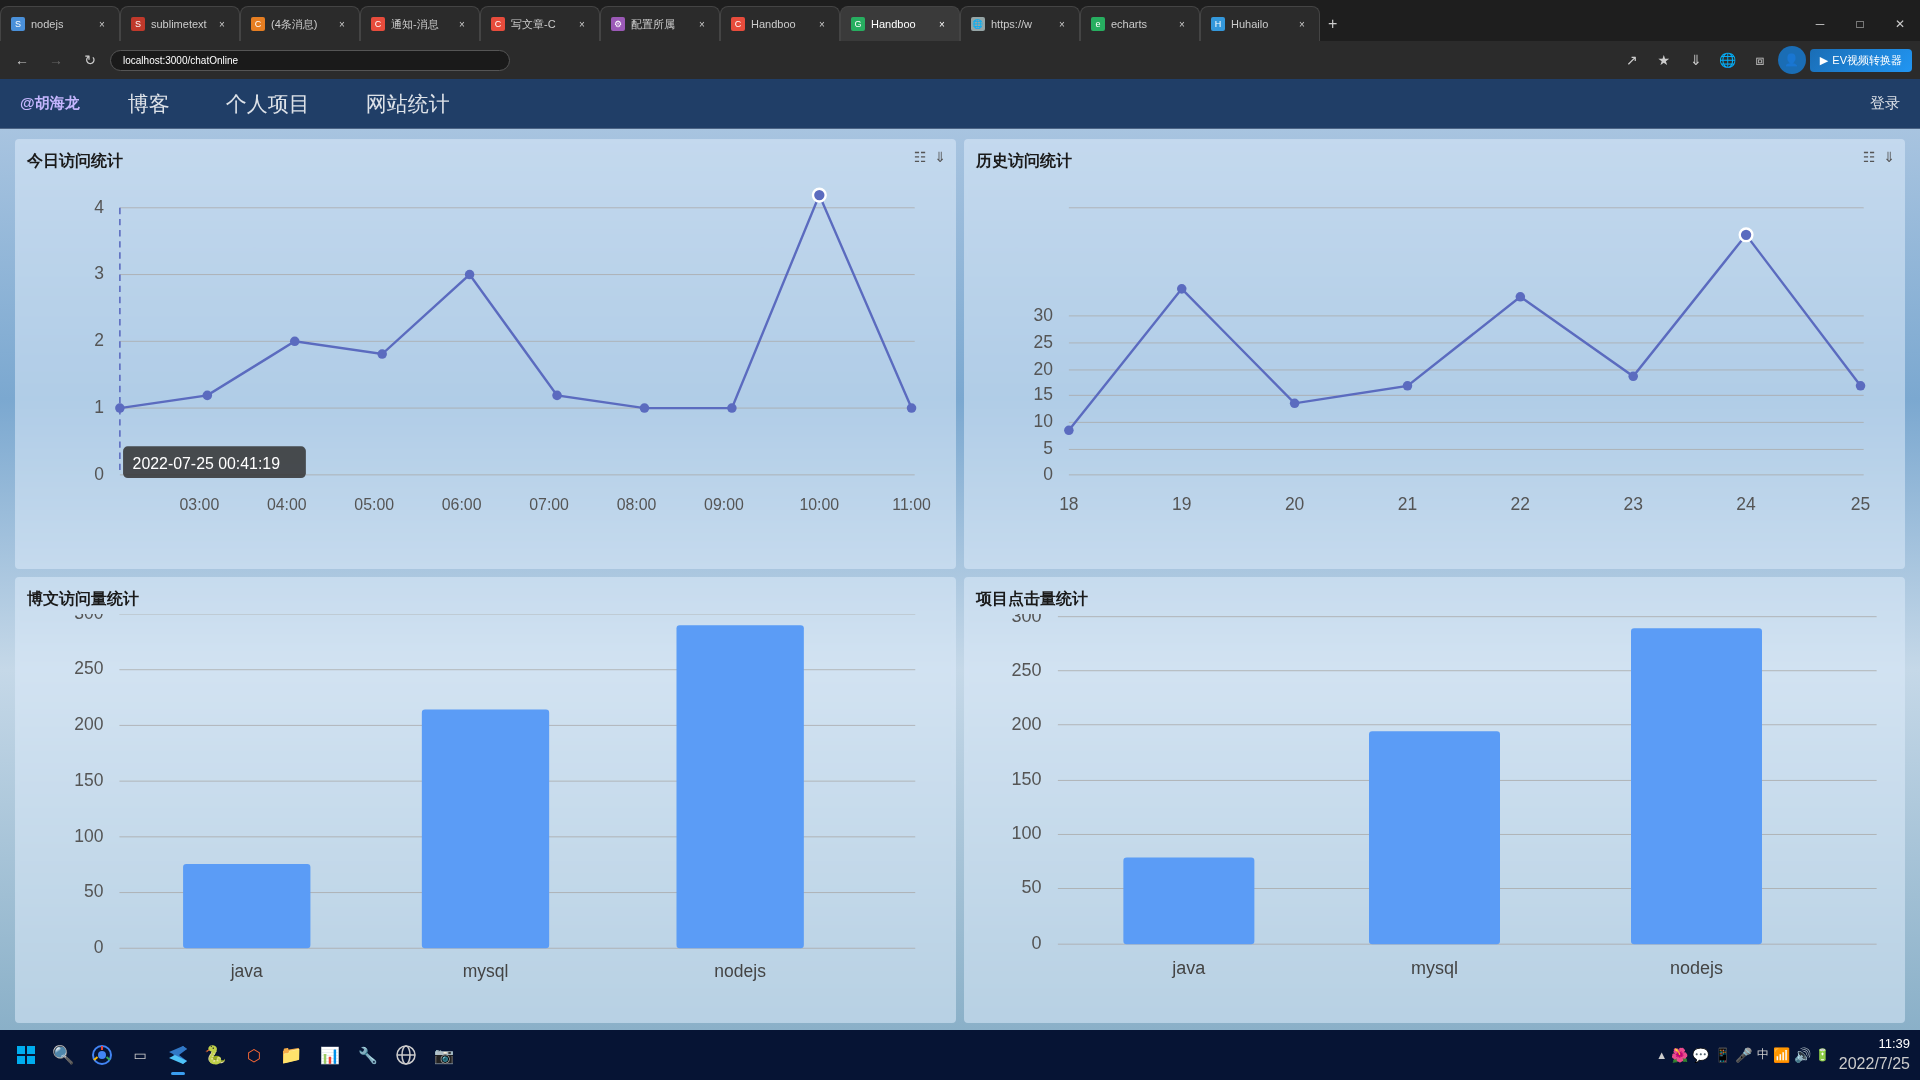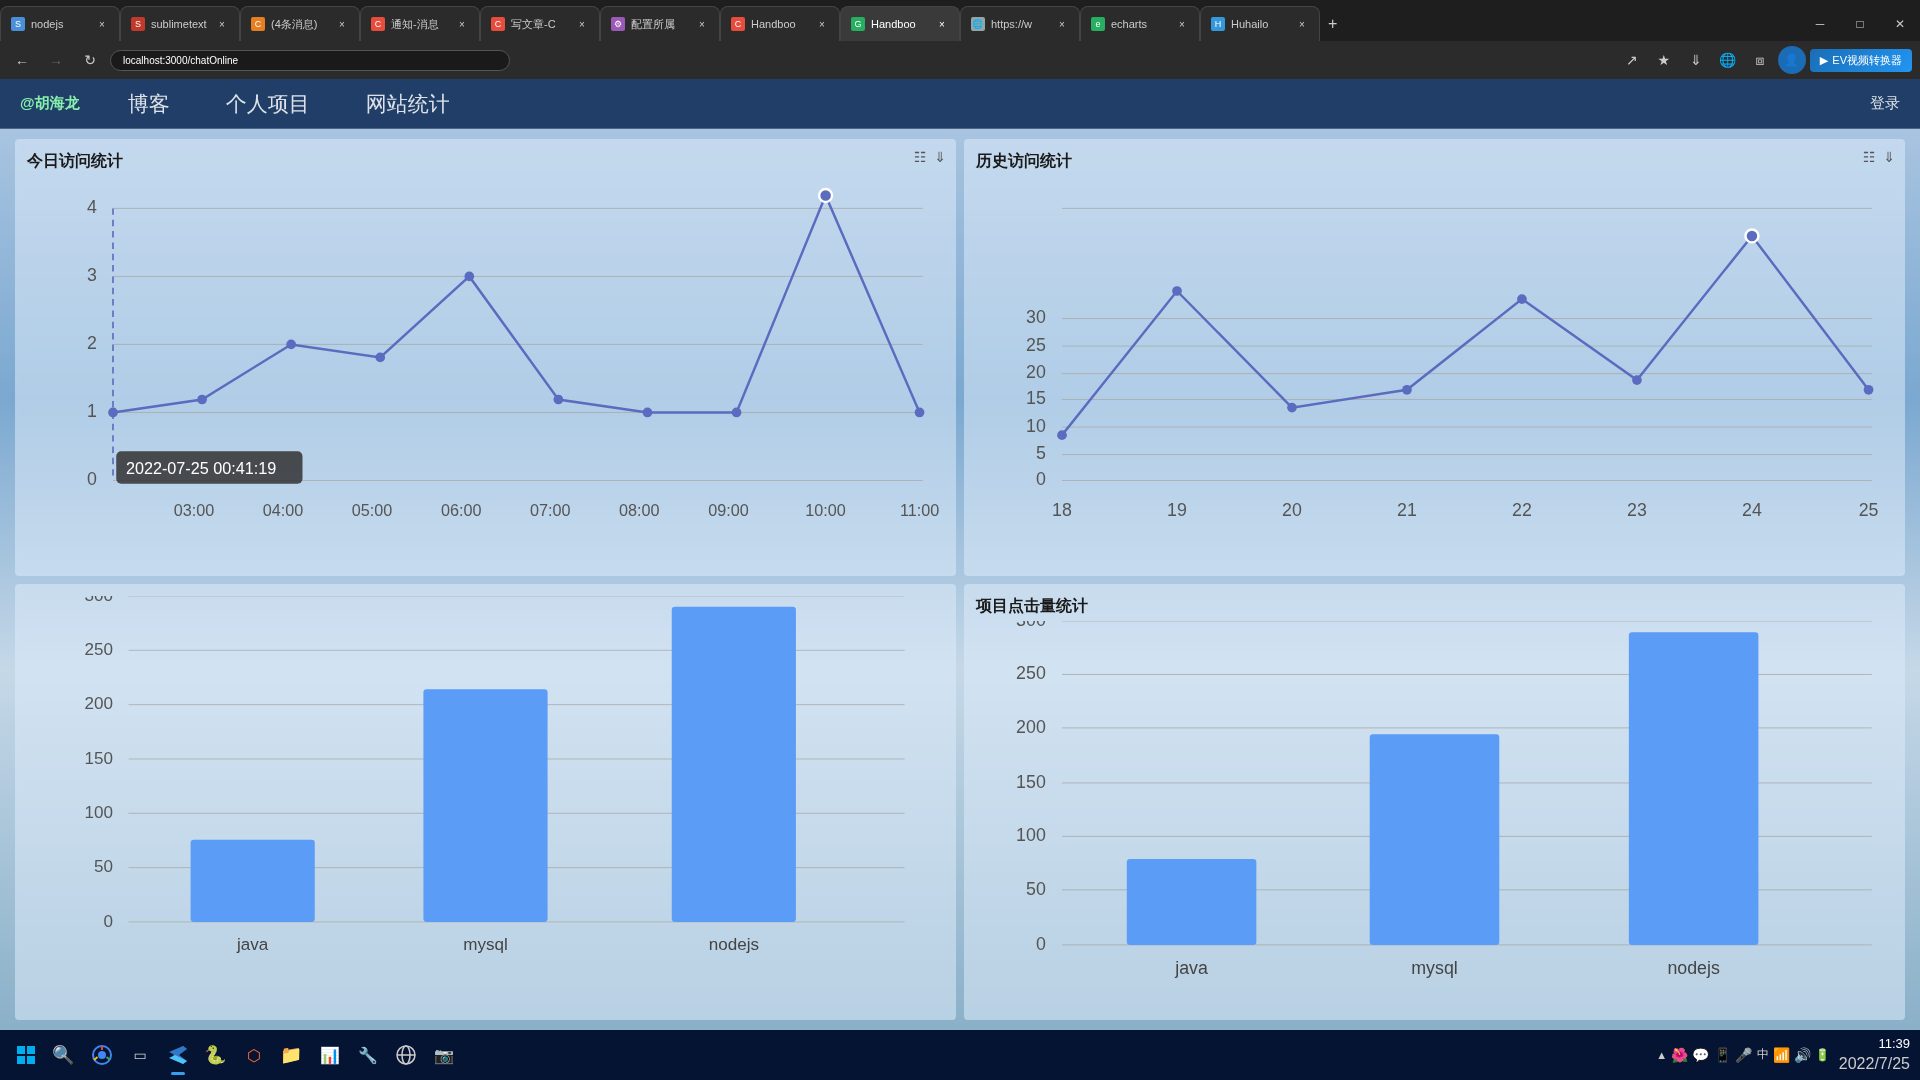--- a/index.html
+++ b/index.html
@@ -170,21 +170,21 @@
       background: rgba(30, 60, 100, 0.85);
       height: 50px;
       display: flex;
       align-items: center;
       padding: 0 20px;
       gap: 40px;
       border-bottom: 1px solid rgba(255,255,255,0.2);
     }
 
     .app-logo {
-      color: #86efac;
+      color: #c4b5fd;
       font-size: 15px;
       font-weight: bold;
     }
 
     .nav-link {
       color: rgba(255,255,255,0.85);
       font-size: 21px;
       cursor: pointer;
       padding: 4px 8px;
     }
@@ -531,20 +531,21 @@
         <circle cx="263" cy="132" r="3" fill="#5b6bbf"></circle>
         <circle cx="334" cy="76" r="3" fill="#5b6bbf"></circle>
         <circle cx="405" cy="126" r="3" fill="#5b6bbf"></circle>
         <circle cx="476" cy="37" r="4" fill="#5b6bbf" stroke="white" stroke-width="1.5"></circle>
         <circle cx="548" cy="132" r="3" fill="#5b6bbf"></circle>
       </svg>
     </div>
   </div>
 
   <div class="chart-panel">
+    <div class="chart-title">博文访问量统计</div>
     <div class="chart-svg-wrapper">
       <svg width="100%" height="100%" viewBox="0 0 560 240" preserveAspectRatio="xMidYMid meet">
 
         <line x1="50" y1="210" x2="550" y2="210" stroke="#aaa" stroke-width="0.5"></line>
         <line x1="50" y1="175" x2="550" y2="175" stroke="#aaa" stroke-width="0.5"></line>
         <line x1="50" y1="140" x2="550" y2="140" stroke="#aaa" stroke-width="0.5"></line>
         <line x1="50" y1="105" x2="550" y2="105" stroke="#aaa" stroke-width="0.5"></line>
         <line x1="50" y1="70" x2="550" y2="70" stroke="#aaa" stroke-width="0.5"></line>
         <line x1="50" y1="35" x2="550" y2="35" stroke="#aaa" stroke-width="0.5"></line>
         <line x1="50" y1="0" x2="550" y2="0" stroke="#aaa" stroke-width="0.5"></line>

